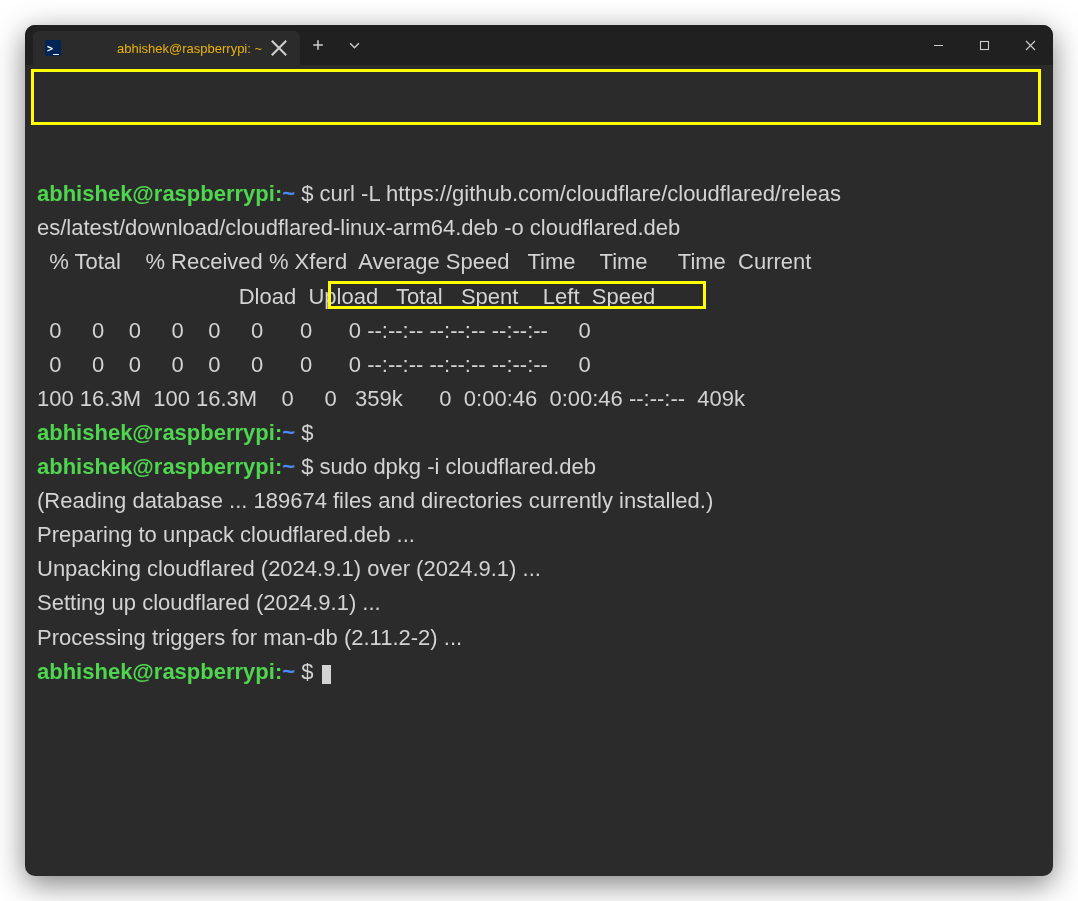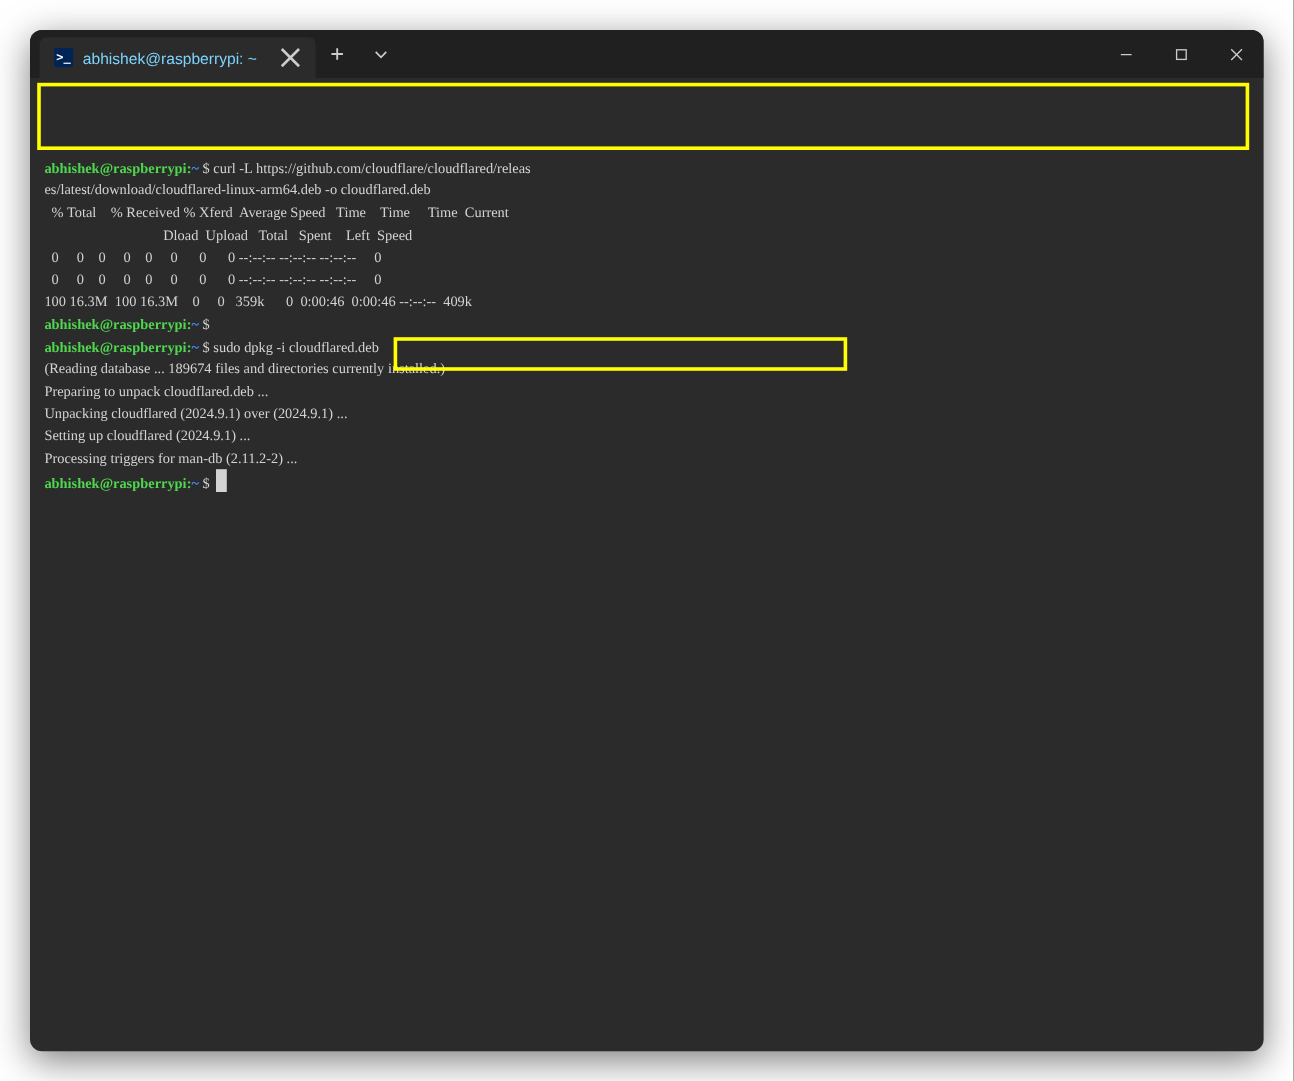--- a/index.html
+++ b/index.html
@@ -42,47 +42,47 @@
     min-width: 230px;
   }
   .tab-icon {
     width: 16px; height: 16px;
     background: #012456;
     border-radius: 2px;
     display: flex; align-items: center; justify-content: center;
     color: #fff; font-size: 10px; font-weight: bold;
     font-family: monospace;
   }
-  .tab-title { flex: 1; color: #7dd3fc; overflow: hidden; text-overflow: ellipsis; white-space: nowrap; }
+  .tab-title { flex: 1; color: #eab308; overflow: hidden; text-overflow: ellipsis; white-space: nowrap; margin-left: 48px; }
   .tab-close {
     width: 18px; height: 18px; display: flex; align-items: center; justify-content: center;
     color: #ccc; font-size: 13px; border-radius: 3px;
   }
   .titlebar-btn {
     width: 36px; display: flex; align-items: center; justify-content: center;
     color: #ccc; font-size: 14px;
   }
   .spacer { flex: 1; }
   .win-controls { display: flex; }
   .win-btn {
     width: 46px; height: 40px; display: flex; align-items: center; justify-content: center;
     color: #ccc;
   }
   .win-btn svg { width: 11px; height: 11px; }
 
   .terminal {
     flex: 1;
     padding: 10px 12px 12px 12px;
     color: #d3d3d3;
-    font-size: 12px;
+    font-size: 22px;
     line-height: 1.55;
     white-space: pre;
     overflow: hidden;
     position: relative;
-    font-family: Liberation Serif, serif;
+    font-family: Liberation Sans, sans-serif;
   }
   .prompt-user { color: #4fd64f; font-weight: 600; }
   .prompt-path { color: #4a8cff; font-weight: 600; }
   .highlight-box {
     position: absolute;
     border: 3px solid #ffff00;
     pointer-events: none;
   }
   .cursor {
     display: inline-block;

